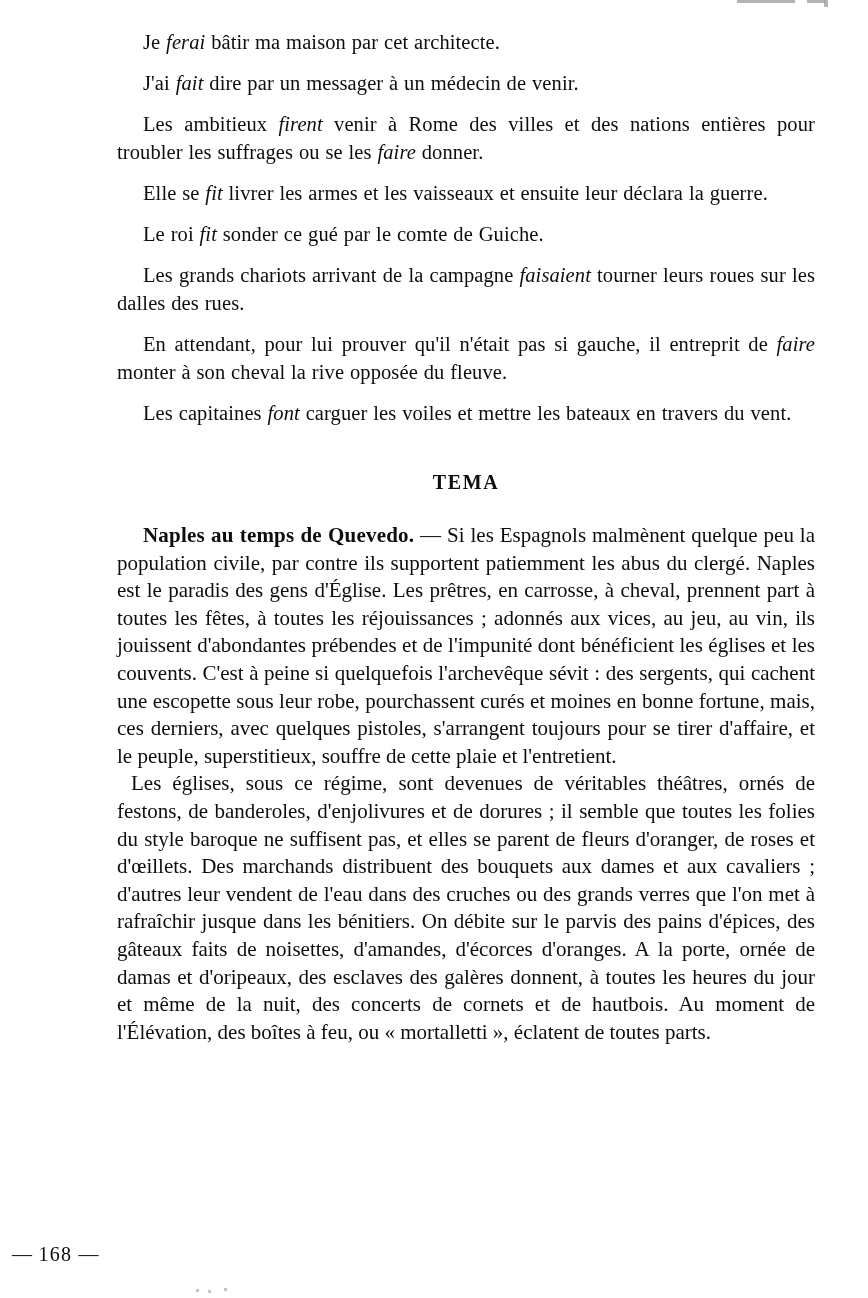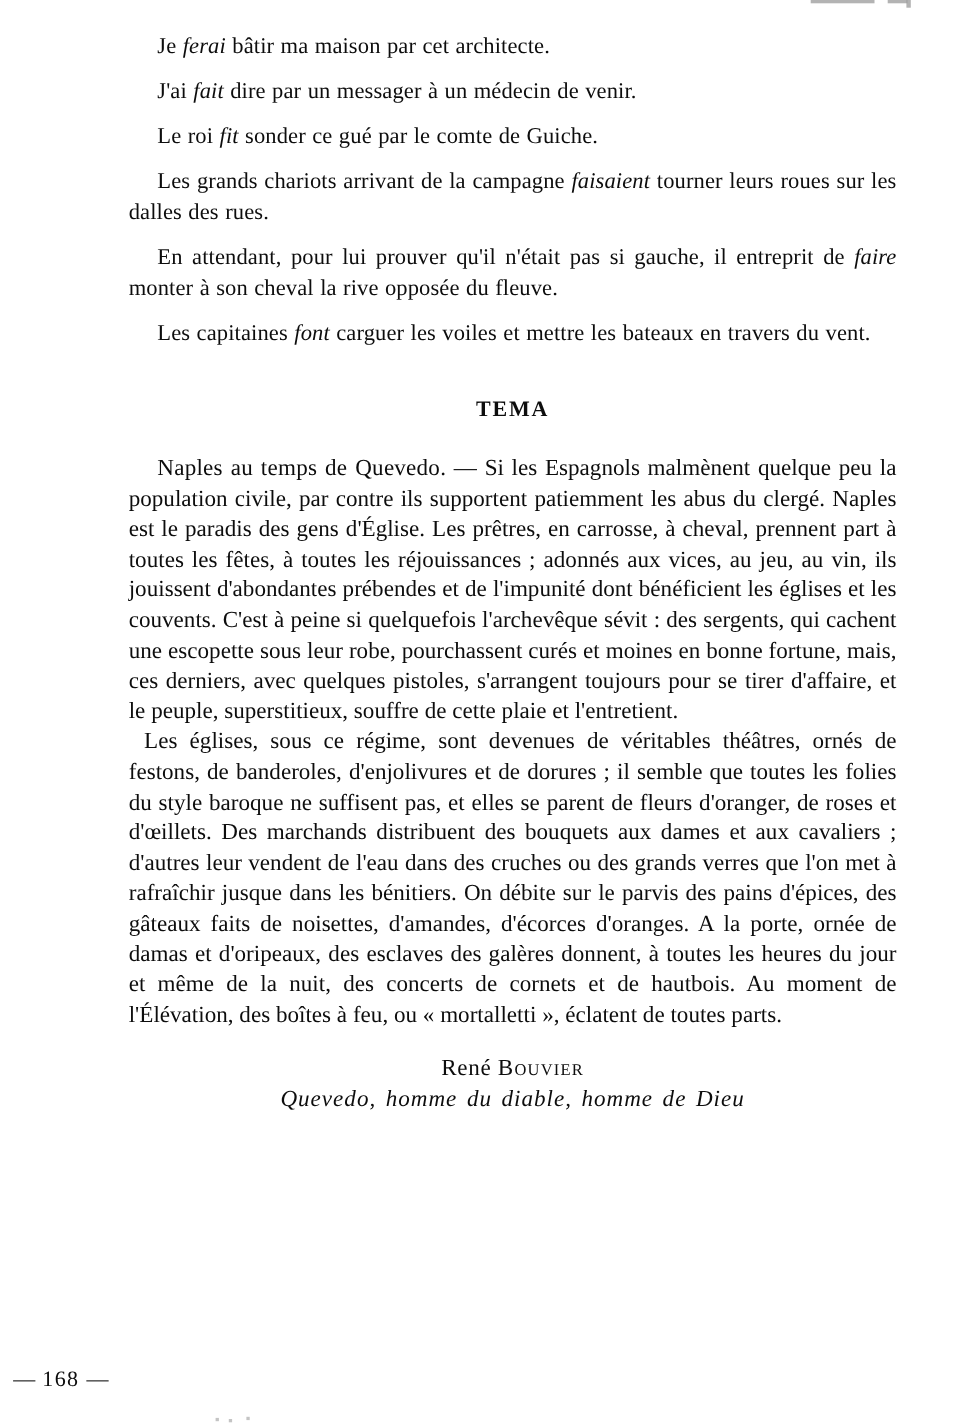--- a/index.html
+++ b/index.html
@@ -83,21 +83,21 @@
   .prose {
     font-size: 21px;
     line-height: 27.6px;
     text-align: justify;
     margin: 0;
     letter-spacing: 0;
   }
   .prose.first { text-indent: 26px; }
   .prose.second { text-indent: 14px; margin-top: 0; }
   .prose .lead {
-    font-weight: normal;
+    font-weight: bold;
     letter-spacing: .2px;
   }
   .prose .dash { font-weight: normal; }
 
   
   .attribution {
     margin-top: 22px;
     text-align: center;
   }
   .attribution .author {
@@ -140,42 +140,40 @@
   <div class="scan-mark m2"></div>
   <div class="scan-mark m3"></div>
 
   <div class="column">
 
     <ul class="exercise-list">
       <li class="exercise-item"><span>Je </span><i>ferai</i><span> bâtir ma maison par cet architecte.</span></li>
 
       <li class="exercise-item"><span>J'ai </span><i>fait</i><span> dire par un messager à un médecin de venir.</span></li>
 
+      <li class="exercise-item"><span>Les ambitieux </span><i>firent</i><span> venir à Rome des villes et des nations entières pour troubler les suffrages ou se les </span><i>faire</i><span> donner.</span></li>
 
+      <li class="exercise-item"><span>Elle se </span><i>fit</i><span> livrer les armes et les vaisseaux et ensuite leur déclara la guerre.</span></li>
 
       <li class="exercise-item"><span>Le roi </span><i>fit</i><span> sonder ce gué par le comte de Guiche.</span></li>
 
 
       <li class="exercise-item"><span>Les grands chariots arrivant de la campagne </span><i>faisaient</i><span> tourner leurs roues sur les dalles des rues.</span></li>
 
       <li class="exercise-item"><span>En attendant, pour lui prouver qu'il n'était pas si gauche, il entreprit de </span><i>faire</i><span> monter à son cheval la rive opposée du fleuve.</span></li>
 
       <li class="exercise-item"><span>Les capitaines </span><i>font</i><span> carguer les voiles et mettre les bateaux en travers du vent.</span></li>
     </ul>
 
     <h2 class="section-heading">TEMA</h2>
 
     <p class="prose first"><span class="lead">Naples au temps de Quevedo.</span><span class="dash"> — </span><span>Si les Espagnols malmènent quelque peu la population civile, par contre ils supportent patiemment les abus du clergé. Naples est le paradis des gens d'Église. Les prêtres, en carrosse, à cheval, prennent part à toutes les fêtes, à toutes les réjouissances ; adonnés aux vices, au jeu, au vin, ils jouissent d'abondantes prébendes et de l'impunité dont bénéficient les églises et les couvents. C'est à peine si quelquefois l'archevêque sévit : des sergents, qui cachent une escopette sous leur robe, pourchassent curés et moines en bonne fortune, mais, ces derniers, avec quelques pistoles, s'arrangent toujours pour se tirer d'affaire, et le peuple, superstitieux, souffre de cette plaie et l'entretient.</span></p>
 
     <p class="prose second">Les églises, sous ce régime, sont devenues de véritables théâtres, ornés de festons, de banderoles, d'enjolivures et de dorures ; il semble que toutes les folies du style baroque ne suffisent pas, et elles se parent de fleurs d'oranger, de roses et d'œillets. Des marchands distribuent des bouquets aux dames et aux cavaliers ; d'autres leur vendent de l'eau dans des cruches ou des grands verres que l'on met à rafraîchir jusque dans les bénitiers. On débite sur le parvis des pains d'épices, des gâteaux faits de noisettes, d'amandes, d'écorces d'oranges. A la porte, ornée de damas et d'oripeaux, des esclaves des galères donnent, à toutes les heures du jour et même de la nuit, des concerts de cornets et de hautbois. Au moment de l'Élévation, des boîtes à feu, ou « mortalletti », éclatent de toutes parts.</p>
 
-    <div class="attribution">
-      <span class="author"><span>René </span><span class="surname">Bouvier</span></span>
-      <span class="work">Quevedo, homme du diable, homme de Dieu</span>
-    </div>
 
   </div>
 
   <div class="folio">
     <span class="rule">—</span>
     <span class="num">168</span>
     <span class="rule">—</span>
   </div>
 
   <div class="scan-speck s1"></div>

